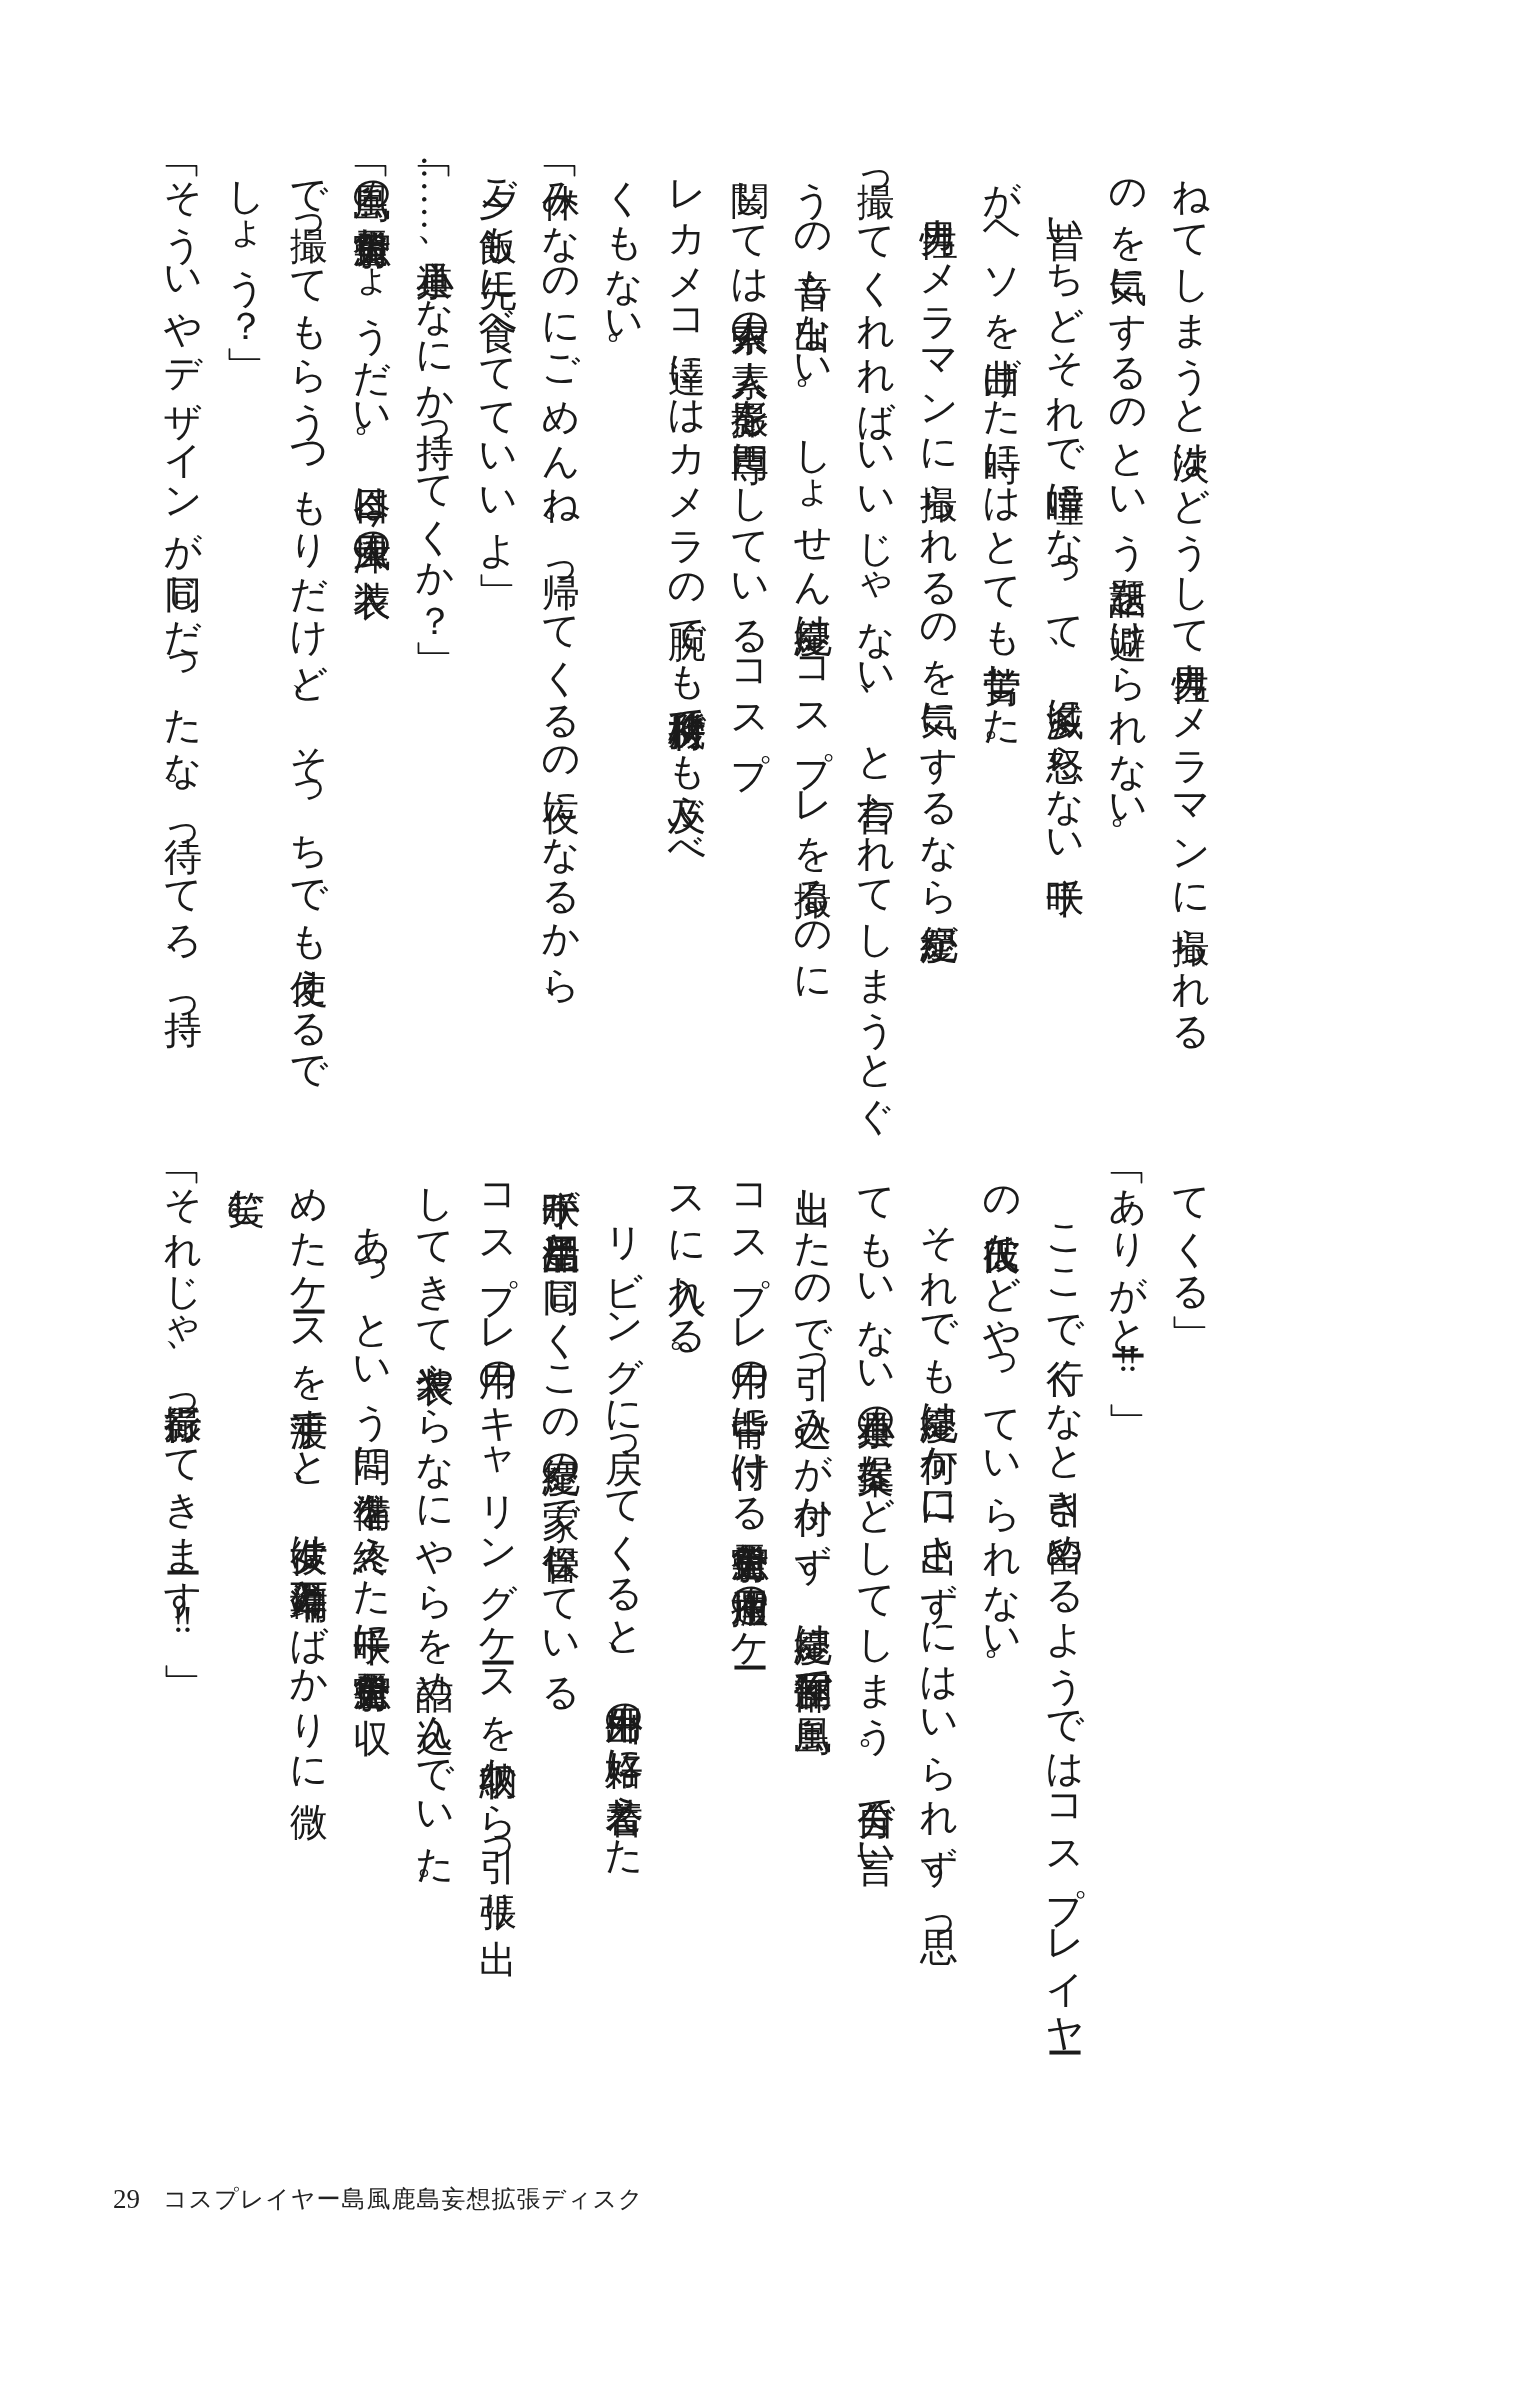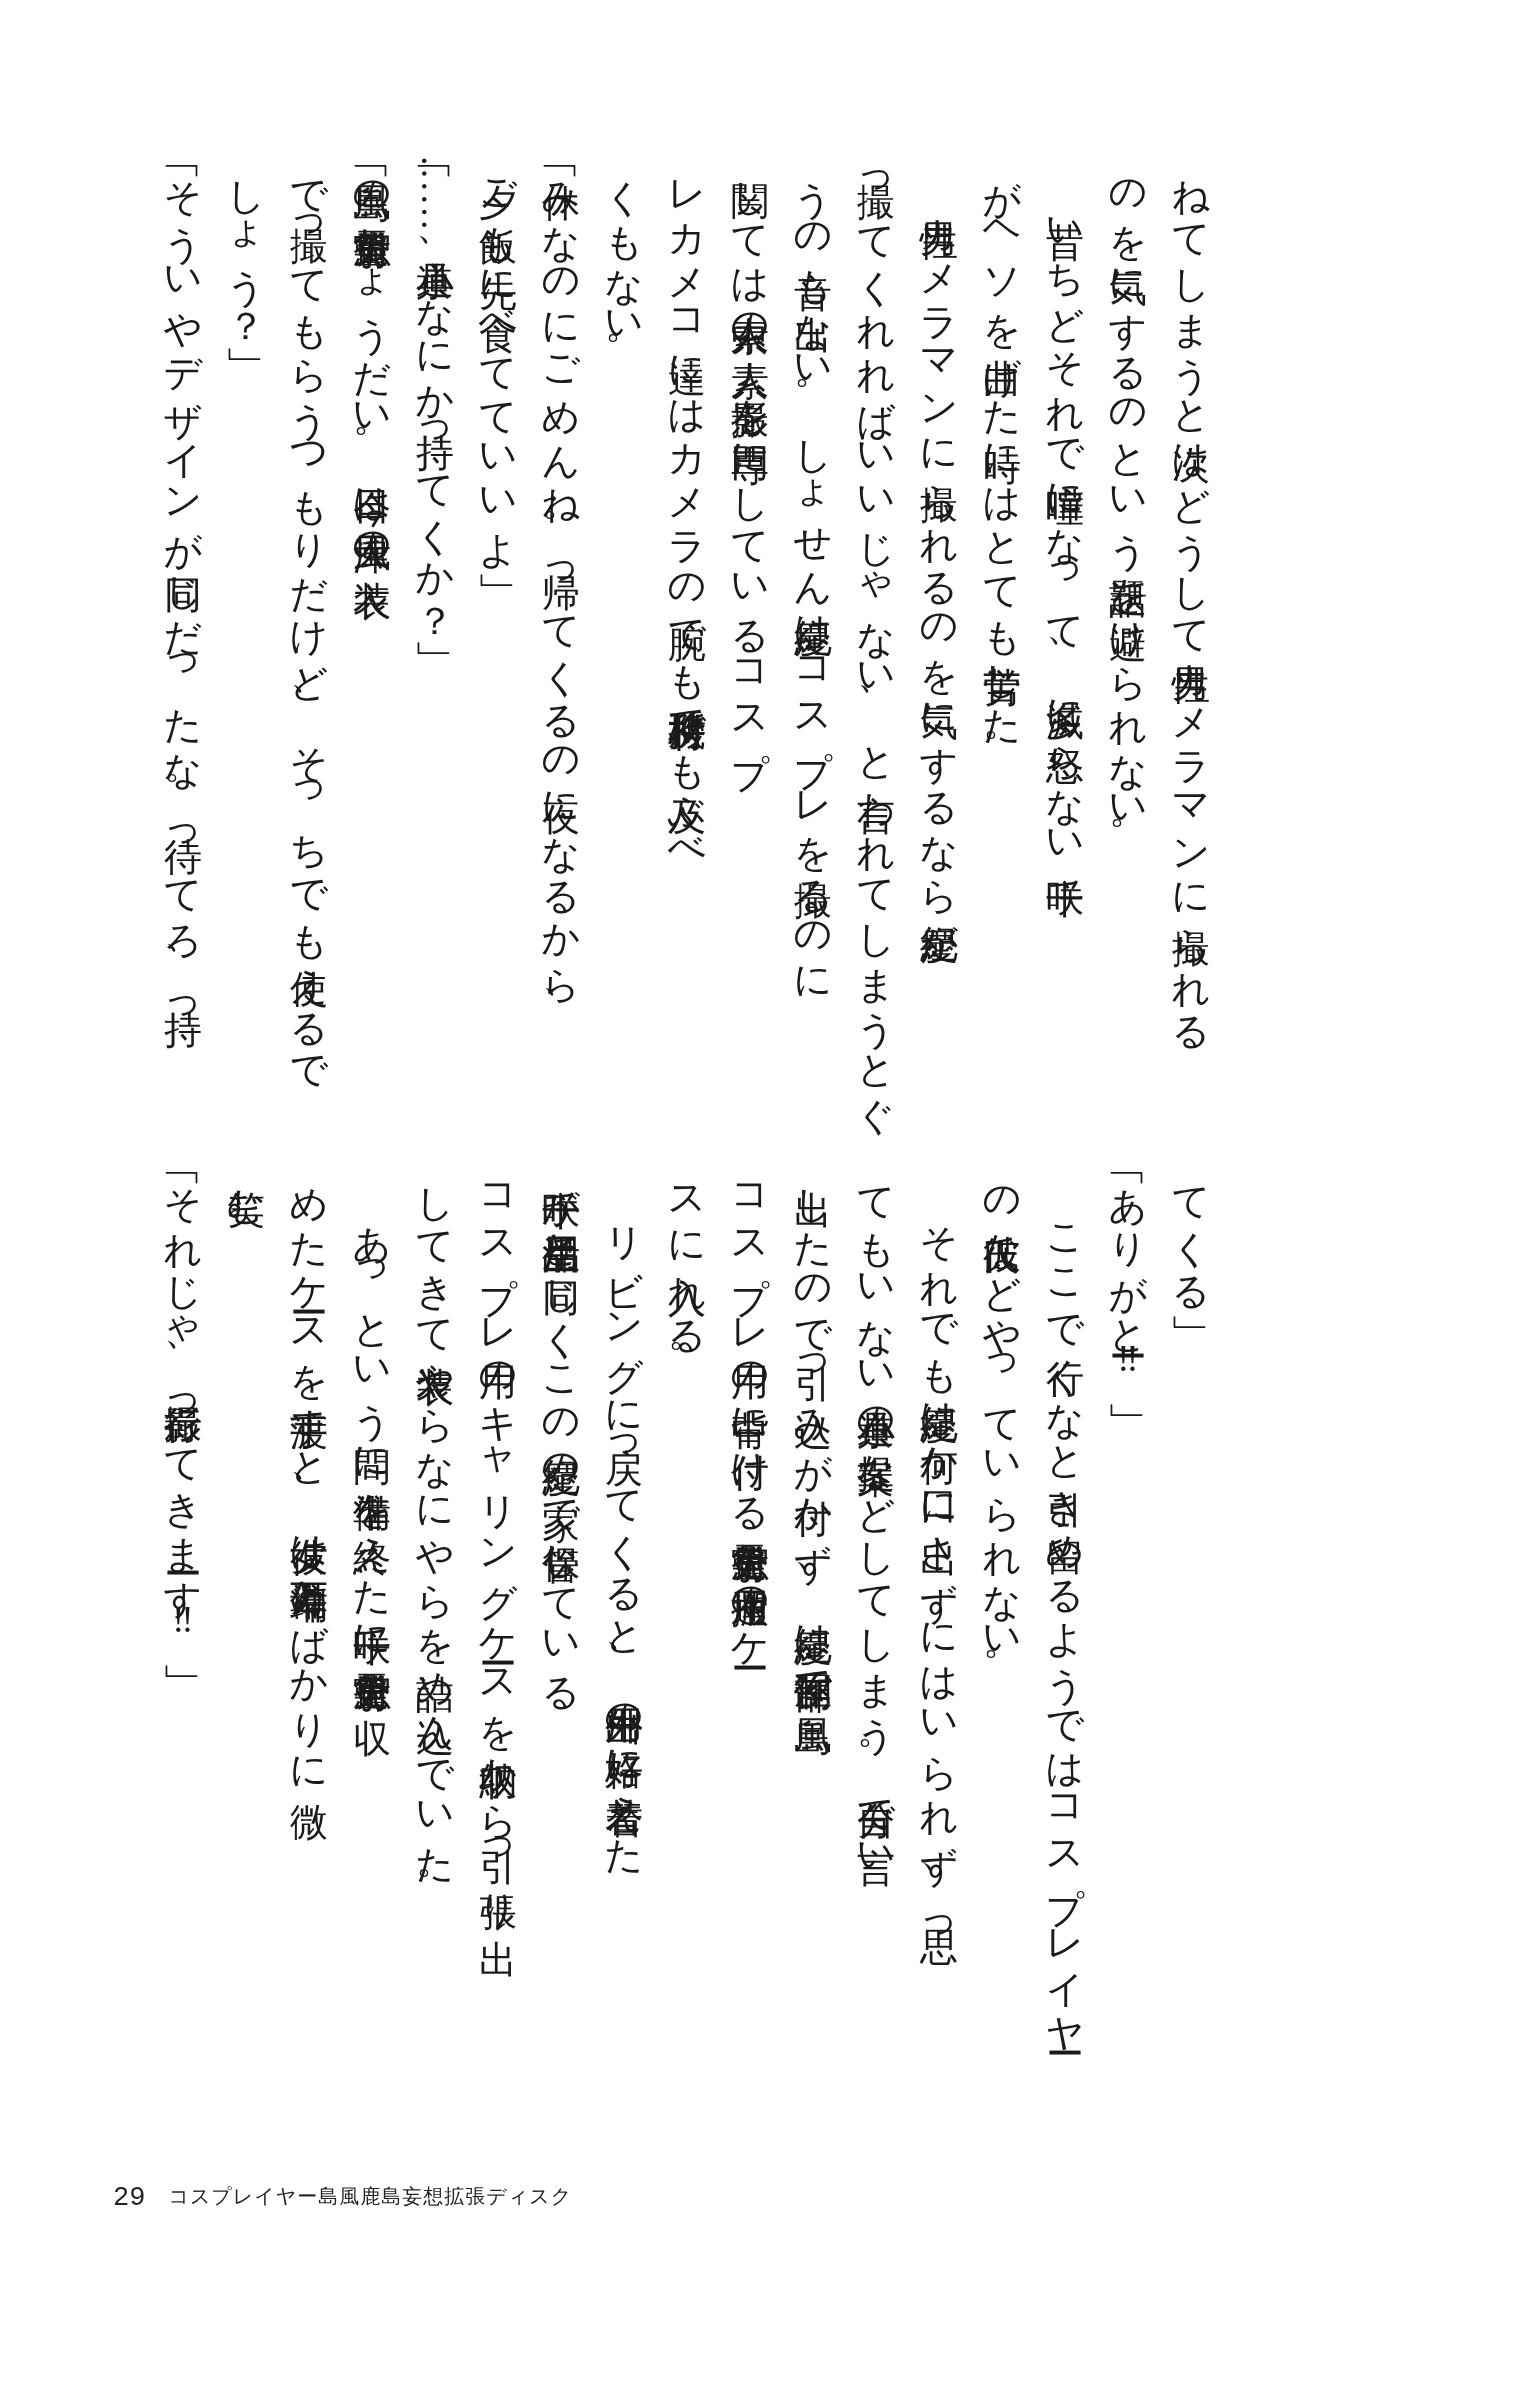--- a/index.html
+++ b/index.html
@@ -36,30 +36,30 @@
   }
   .block-bottom {
     top: 1161px;
     right: 315px;
   }
   .running-footer {
     position: absolute;
     top: 2183px;
     left: 113px;
     display: flex;
-    align-items: flex-start;
+    align-items: flex-end;
     gap: 23px;
-    font-family: Liberation Mono, monospace;
+    font-family: Liberation Serif, serif;
     color: #222222;
   }
   .running-footer .page-number {
     font-size: 27px;
   }
   .running-footer .book-title {
-    font-size: 20px;
+    font-size: 24px;
     letter-spacing: 1px;
   }
 </style>
 </head>
 <body>
 
 <div class="page">
 
   <section class="text-block block-top">
     <p>ねてしまうと次はどうして男性カメラマンに撮られる</p>

